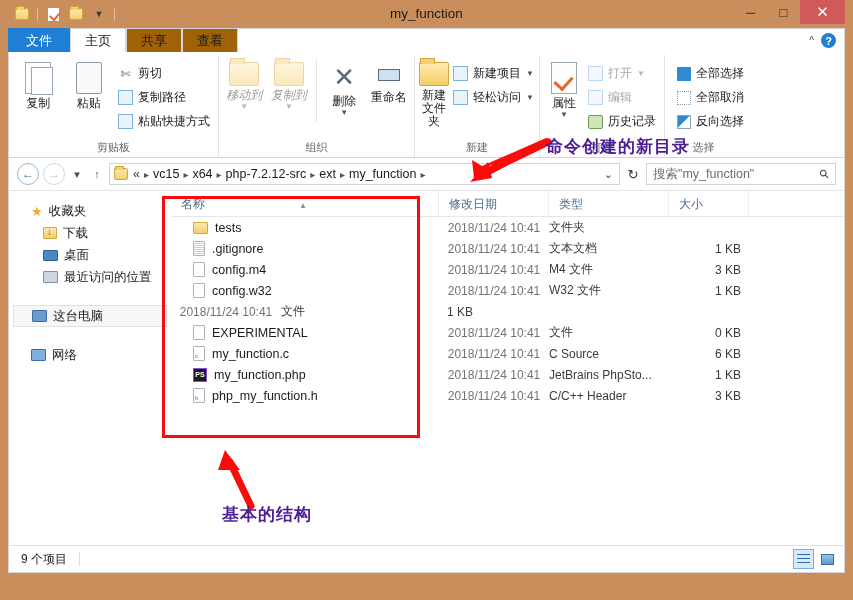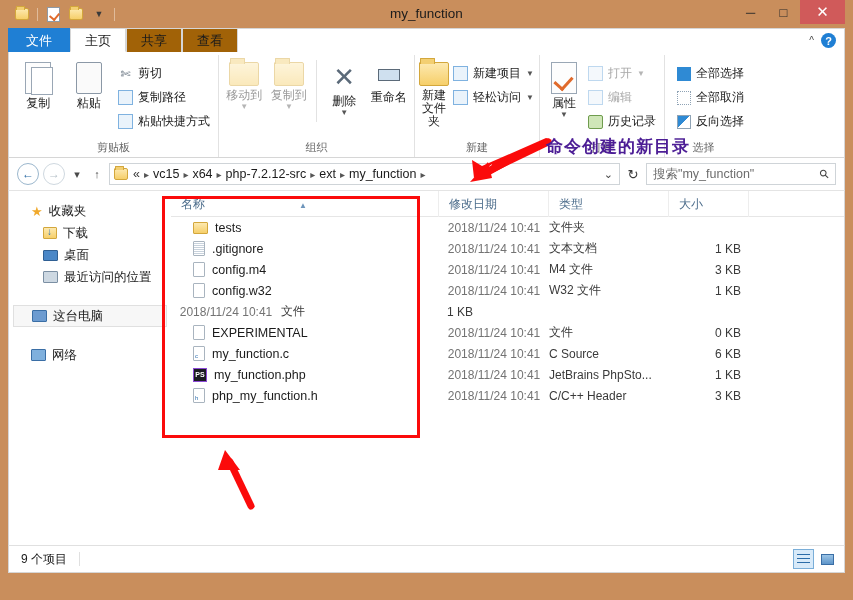--- a/index.html
+++ b/index.html
@@ -106,21 +106,21 @@
     text-align: center; font-size: 11px; color: #666;
     height: 17px; line-height: 15px;
   }
   .big-btn {
     width: 56px;
     display: flex; flex-direction: column; align-items: center;
     padding-top: 4px;
     font-size: 12px; color: #1b1b1b;
   }
   .big-btn .lbl { margin-top: 3px; text-align: center; line-height: 13px; }
-  .big-btn.dim { color: #9a9a9a; }
+  .big-btn.dim { color: #9a9a9a; font-style: italic; }
   .small-col { display: flex; flex-direction: column; padding-top: 5px; gap: 3px; }
   .small-btn {
     display: flex; align-items: center; gap: 5px;
     font-size: 12px; color: #1b1b1b;
     height: 21px; padding: 0 4px;
     white-space: nowrap;
   }
   .small-btn.dim { color: #a8a8a8; }
   .caret { font-size: 8px; color: #555; }
   .caret.dim { color: #b5b5b5; }
@@ -690,19 +690,20 @@
   <div id="redbox" style="left:162px;top:196px;width:258px;height:242px;"></div>
 
   <div class="anno-text" style="left:546px;top:135px;">命令创建的新目录</div>
 
   <svg class="anno-svg" style="left:448px;top:138px;" width="110" height="50" viewBox="0 0 110 50">
     <polygon points="104,2 40,38 44,26 26,40 24,22 34,28 98,0" fill="#fb0b0b"></polygon>
     <path d="M100,4 L34,36" stroke="#fb0b0b" stroke-width="7" stroke-linecap="round"></path>
     <polygon points="22,44 40,24 44,40" fill="#fb0b0b"></polygon>
   </svg>
 
+  <div class="anno-text" style="left:222px;top:503px;">基本的结构</div>
 
   <svg class="anno-svg" style="left:213px;top:448px;" width="60" height="62" viewBox="0 0 60 62">
     <path d="M38,58 L17,14" stroke="#fb0b0b" stroke-width="7" stroke-linecap="round"></path>
     <polygon points="12,2 27,22 5,22" fill="#fb0b0b"></polygon>
   </svg>
 
 </div>
 
 </body></html>

